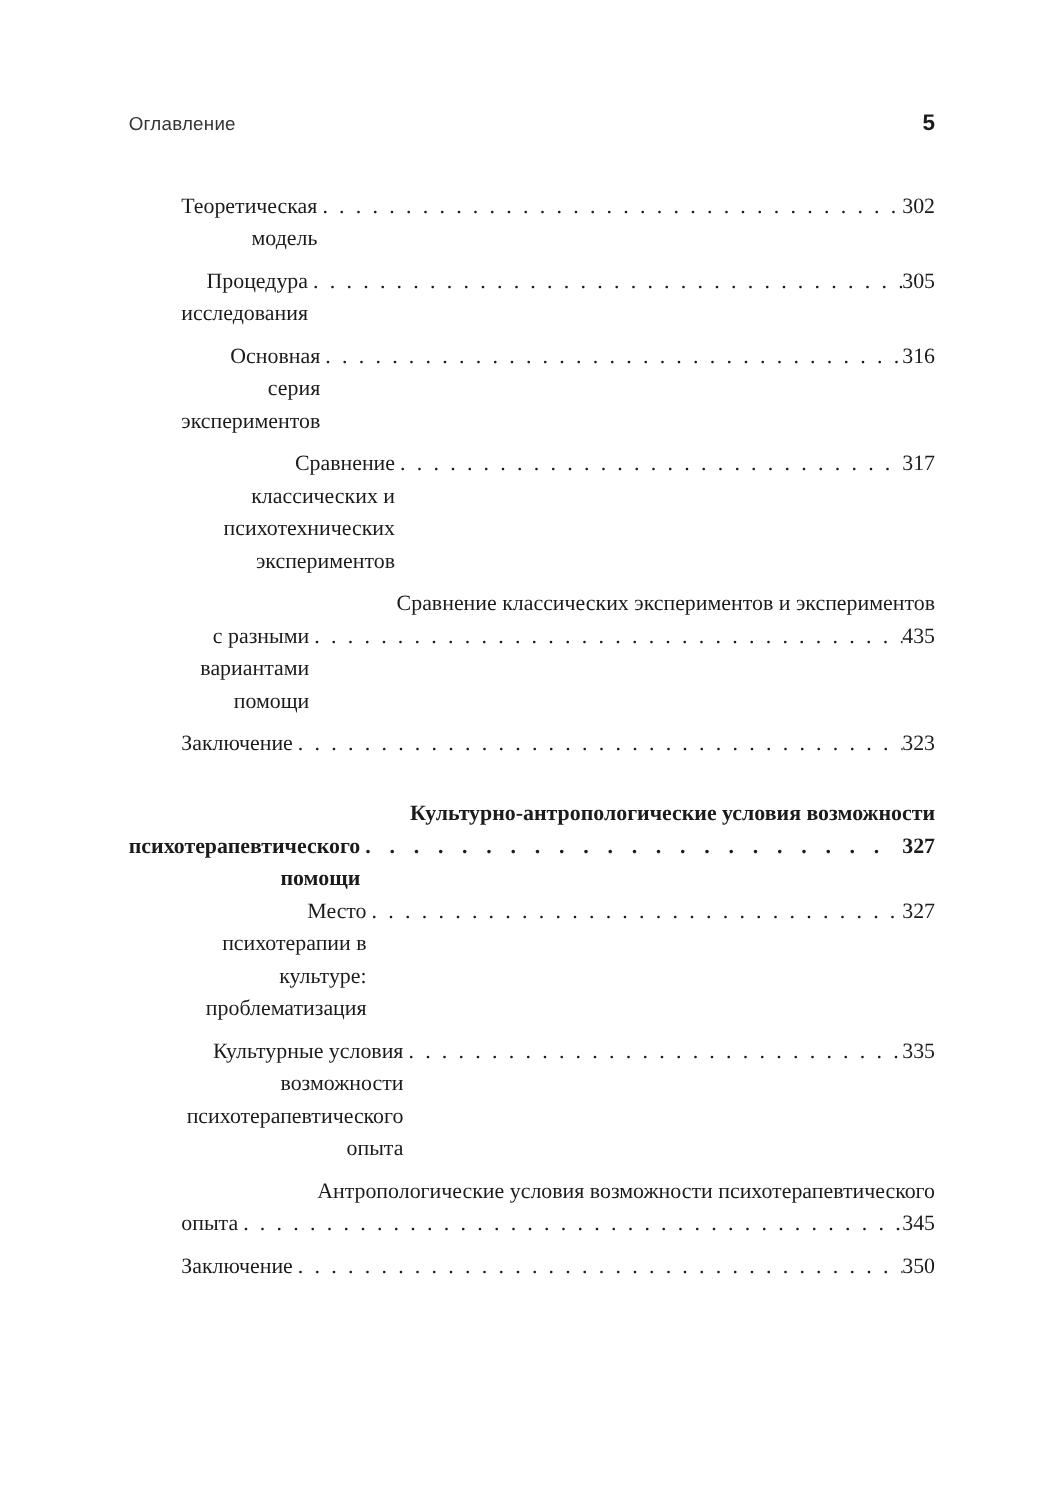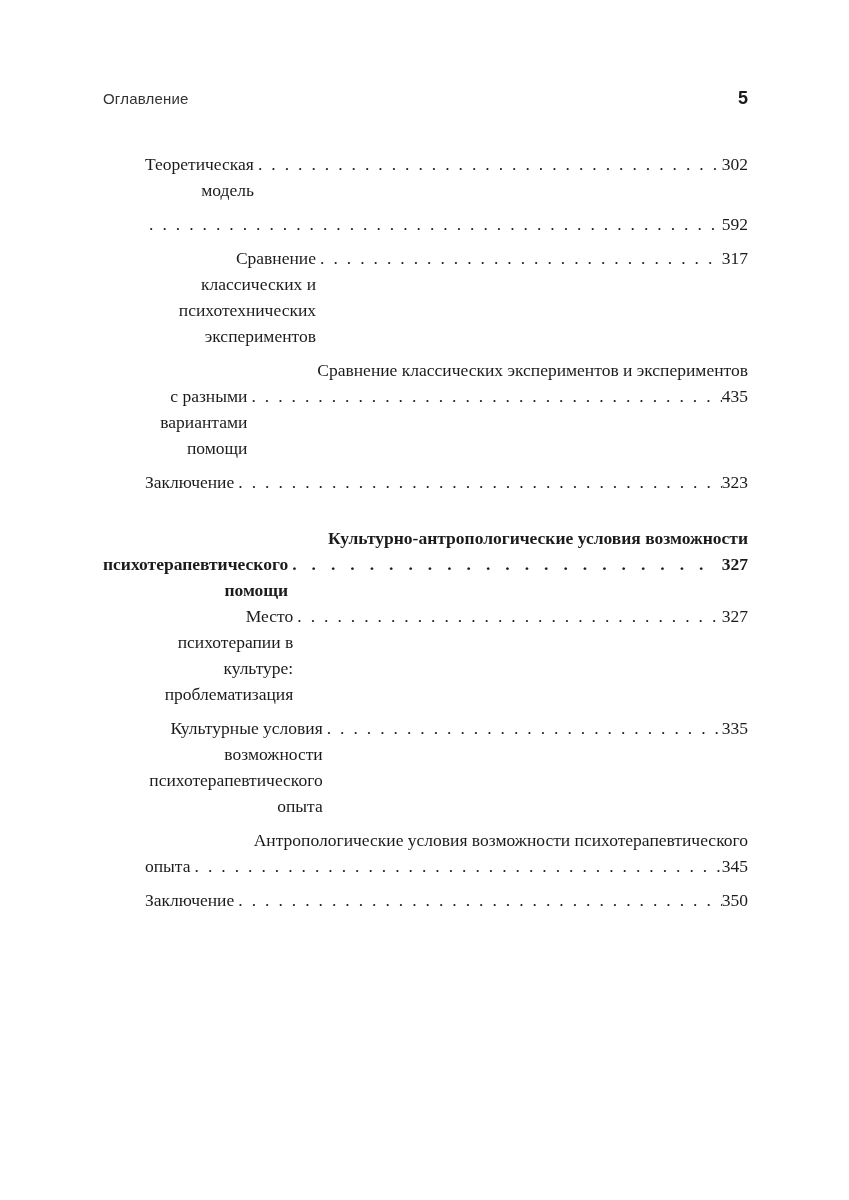--- a/index.html
+++ b/index.html
@@ -100,25 +100,33 @@
   <div class="toc">
 
     <div class="toc-entry">
       <div class="toc-row">
         <span class="label">Теоретическая модель</span>
         <span class="leader"></span>
         <span class="num">302</span>
       </div>
     </div>
 
+    <div class="toc-entry">
+      <div class="toc-row">
+        <span class="label">Процедура исследования</span>
+        <span class="leader"></span>
+        <span class="num">305</span>
+      </div>
+    </div>
 
     <div class="toc-entry">
       <div class="toc-row">
+        <span class="label">Основная серия экспериментов</span>
         <span class="leader"></span>
-        <span class="num">592</span>
+        <span class="num">316</span>
       </div>
     </div>
 
     <div class="toc-entry">
       <div class="toc-row">
         <span class="label">Сравнение классических и психотехнических экспериментов</span>
         <span class="leader"></span>
         <span class="num">317</span>
       </div>
     </div>

